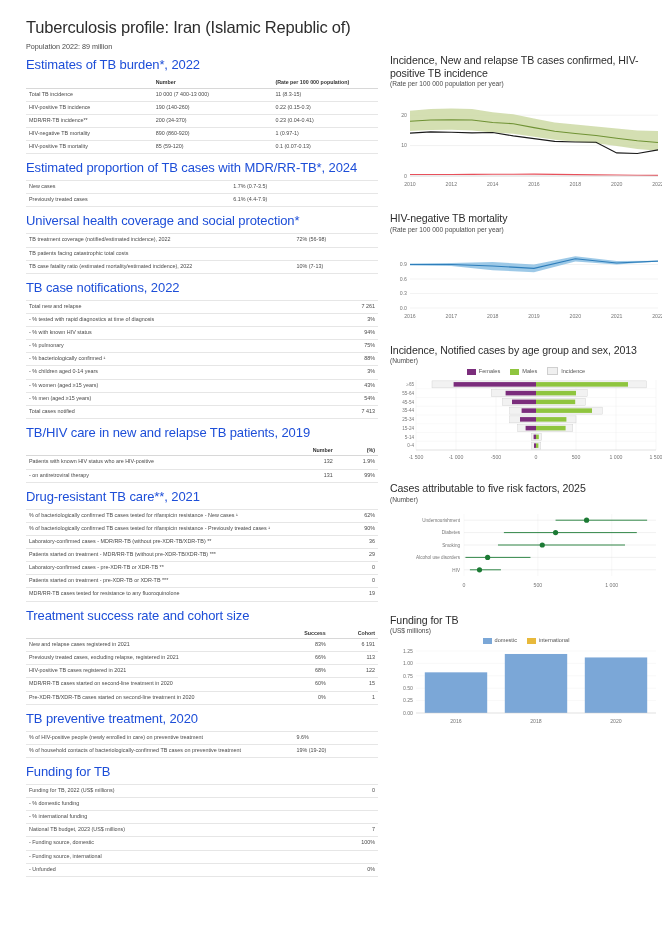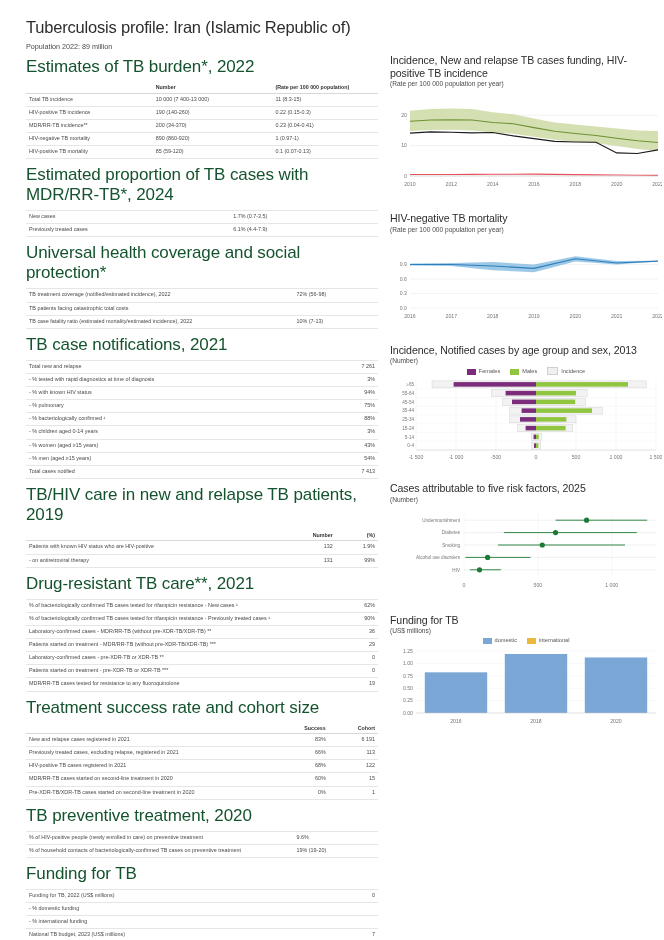--- a/index.html
+++ b/index.html
@@ -15,21 +15,21 @@
   .left{width:352px;flex:0 0 352px;}
   .right{width:272px;flex:0 0 272px;padding-top:36px;}
 
   h1.title{
     font-size:16.5px;font-weight:400;color:#2d2d2d;
     margin:0 0 5px 0;letter-spacing:-0.2px;
   }
   .population{font-size:7.2px;color:#4a4a4a;margin:0 0 2px 0;}
 
   h2.sec{
-    font-size:17px;font-weight:400;color:#14532d;
+    font-size:13px;font-weight:400;color:#1d4ed8;
     margin:6px 0 5px 0;letter-spacing:-0.1px;
   }
 
   table.t{width:100%;border-collapse:collapse;font-size:5.4px;table-layout:fixed;}
   table.t th{
     font-size:5.3px;font-weight:bold;color:#333;text-align:left;
     padding:2px 3px 2.5px 3px;border-bottom:1px solid #d8d8d8;
     vertical-align:bottom;
   }
   table.t td{
@@ -142,21 +142,21 @@
               <td class="lab">TB patients facing catastrophic total costs</td>
               <td class="c2"></td>
             </tr>
             <tr>
               <td class="lab">TB case fatality ratio (estimated mortality/estimated incidence), 2022</td>
               <td class="c2">10% (7-13)</td>
             </tr>
           </tbody>
       </table>
 
-      <h2 class="sec">TB case notifications, 2021</h2>
+      <h2 class="sec">TB case notifications, 2022</h2>
       <table class="t">
         <colgroup>
             <col style="width:84%">
             <col style="width:16%">
           </colgroup>
         <tbody id="tb-notif">
             <tr>
               <td class="lab">Total new and relapse</td>
               <td class="num">7 261</td>
             </tr>
@@ -358,21 +358,21 @@
               <td class="num">0%</td>
             </tr>
           </tbody>
       </table>
 
     </div>
 
     <div class="right">
 
       <div class="chart-block">
-        <h3 class="ct">Incidence, New and relapse TB cases funding, HIV-positive TB incidence</h3>
+        <h3 class="ct">Incidence, New and relapse TB cases confirmed, HIV-positive TB incidence</h3>
         <div class="csub">(Rate per 100 000 population per year)</div>
         <svg id="svg-incidence" width="272" height="108" viewBox="0 0 272 108">
             <line x1="20" y1="86" x2="268" y2="86" stroke="#e2e2e2" stroke-width="0.5"></line>
             <text x="17" y="87.8" class="axtx" text-anchor="end">0</text>
             <line x1="20" y1="55.6" x2="268" y2="55.6" stroke="#e2e2e2" stroke-width="0.5"></line>
             <text x="17" y="57.4" class="axtx" text-anchor="end">10</text>
             <line x1="20" y1="25.200000000000003" x2="268" y2="25.200000000000003" stroke="#e2e2e2" stroke-width="0.5"></line>
             <text x="17" y="27.000000000000004" class="axtx" text-anchor="end">20</text>
             <path d="M20,20.64 L40.66666666666667,19.120000000000005 L61.333333333333336,18.512 L82,19.120000000000005 L102.66666666666667,22.159999999999997 L123.33333333333333,24.288000000000004 L144,28.544000000000004 L164.66666666666666,32.495999999999995 L185.33333333333334,34.624 L206,36.448 L226.66666666666666,38.576 L247.33333333333334,40.4 L268,41.008 L268,60.768 L247.33333333333334,58.944 L226.66666666666666,55.903999999999996 L206,53.168 L185.33333333333334,51.647999999999996 L164.66666666666666,49.824 L144,46.784 L123.33333333333333,43.744 L102.66666666666667,42.528 L82,40.4 L61.333333333333336,39.792 L40.66666666666667,40.096000000000004 L20,41.008 Z" fill="#cdd9a4" fill-opacity="0.85" stroke="none"></path>
             <path d="M20,31.28 L40.66666666666667,30.064000000000007 L61.333333333333336,29.759999999999998 L82,30.064000000000007 L102.66666666666667,32.495999999999995 L123.33333333333333,33.711999999999996 L144,37.663999999999994 L164.66666666666666,41.312 L185.33333333333334,43.44 L206,45.568 L226.66666666666666,48.304 L247.33333333333334,50.736 L268,52.56" fill="none" stroke="#6f9234" stroke-width="1.1"></path>

